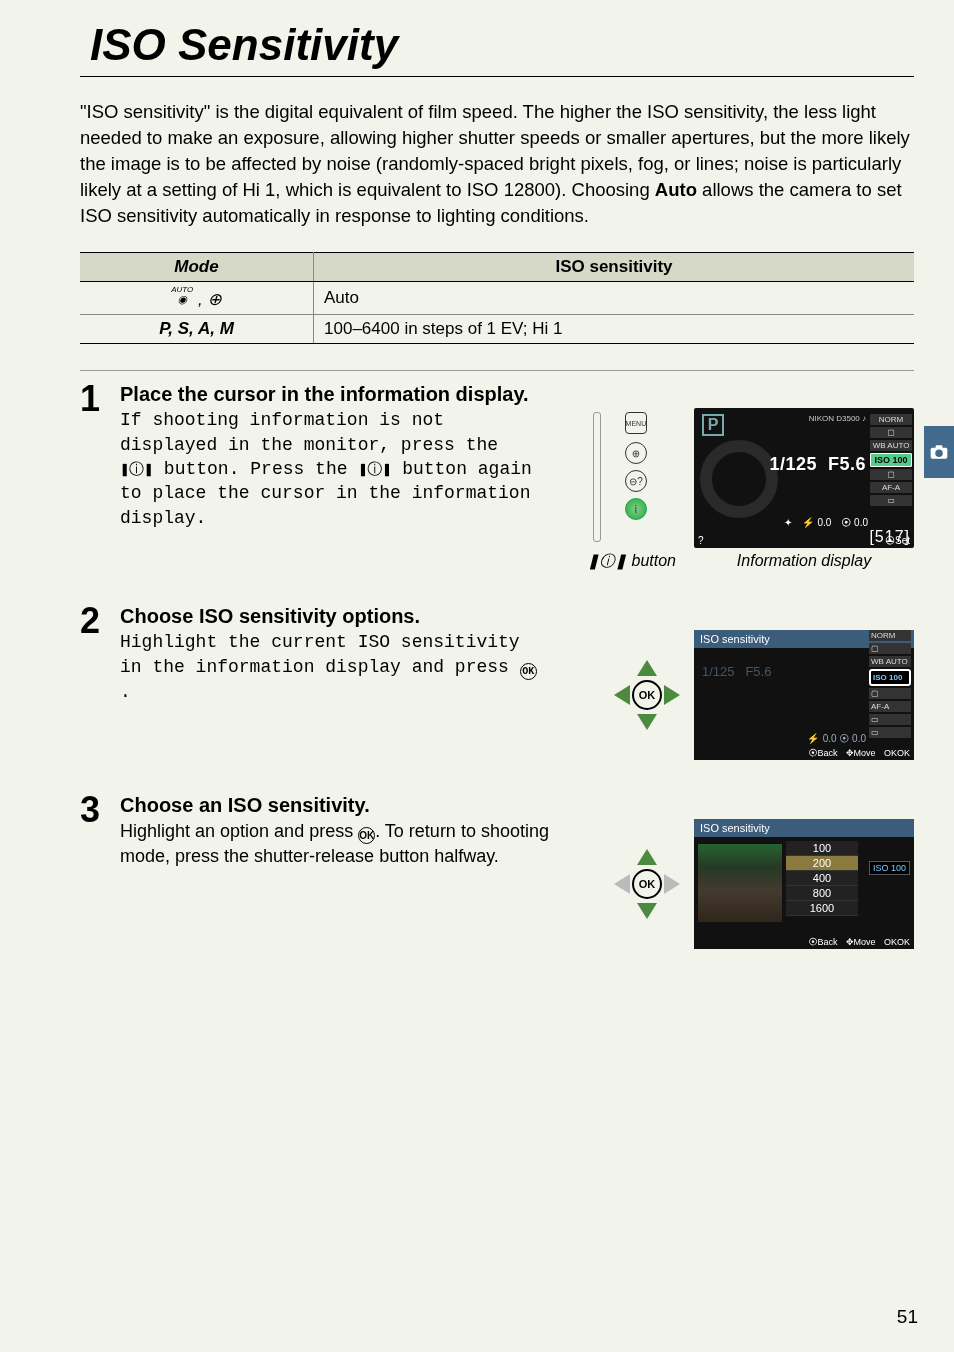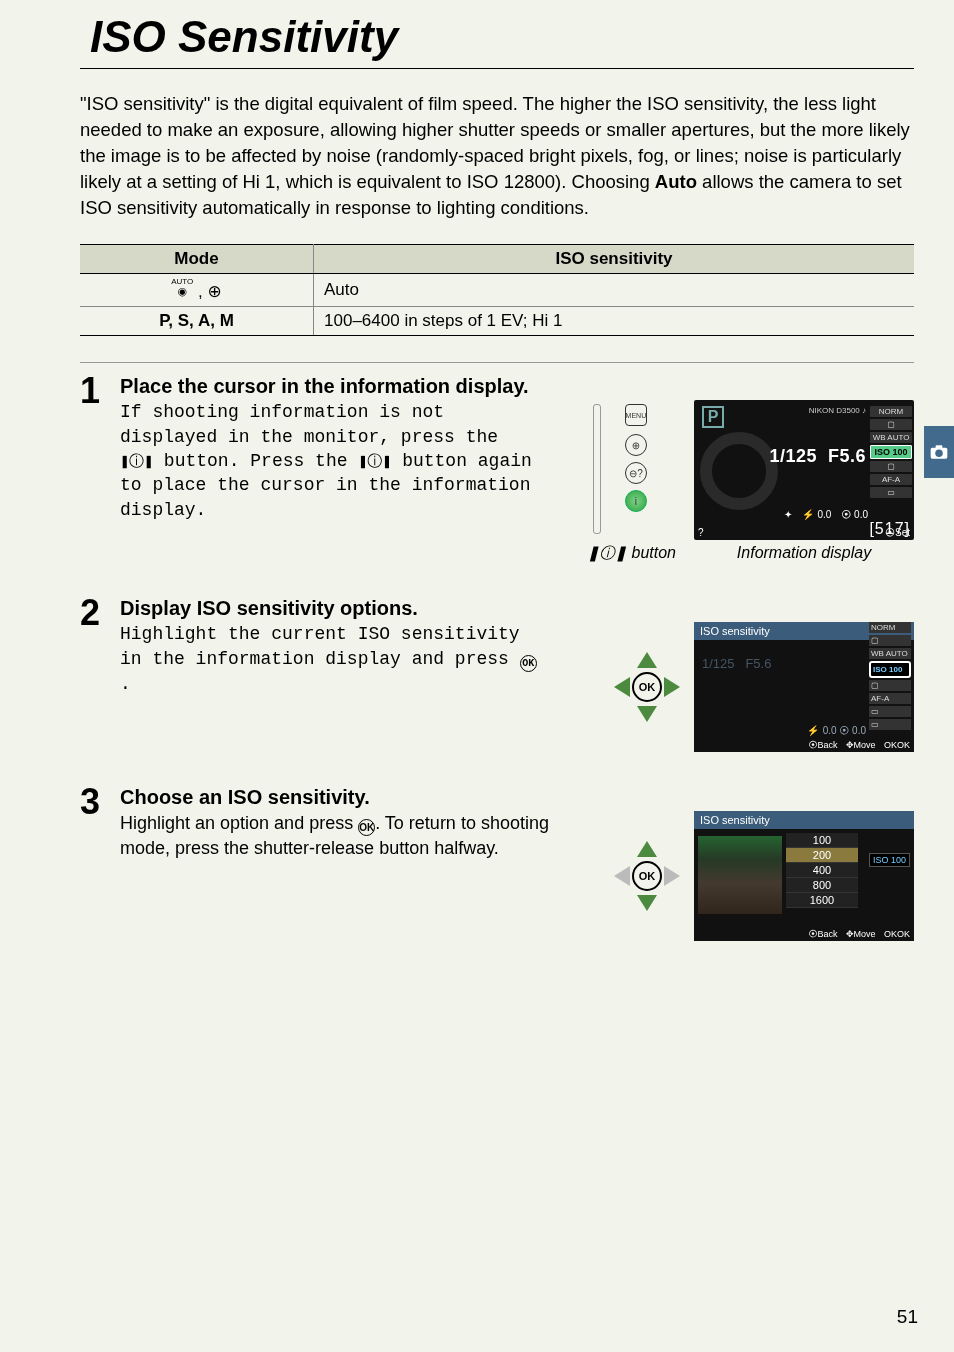--- a/index.html
+++ b/index.html
@@ -5,21 +5,21 @@
   * { box-sizing: border-box; margin: 0; padding: 0; }
   body {
     font-family: -apple-system, "Segoe UI", Arial, sans-serif;
     background: #f2f3ea;
     width: 954px;
     height: 1352px;
     position: relative;
     color: #000;
   }
   .page {
-    padding: 12px 40px 40px 80px;
+    padding: 20px 40px 40px 80px;
   }
   .title {
     font-size: 44px;
     font-weight: 700;
     font-style: italic;
     margin-bottom: 6px;
     margin-left: 10px;
   }
   .title-rule {
     border: none;
@@ -45,21 +45,21 @@
     font-weight: 700;
     padding: 4px 6px;
     font-family: "Segoe UI Semibold", Arial, sans-serif;
   }
   table.modes td {
     border-top: 1px solid #888;
     border-bottom: 1px solid #888;
     padding: 4px 10px;
   }
   table.modes tr:last-child td { border-bottom: 1.5px solid #000; }
-  table.modes td.modecell, table.modes th.modecell { border-right: 1px solid #888; text-align: center; }
+  table.modes td.modecell, table.modes th.modecell { border-right: 1px solid #888; text-align: center; font-style: italic; }
   .steps {
     border-top: 1px solid #999;
     padding-top: 12px;
   }
   .step {
     display: flex;
     margin-bottom: 34px;
   }
   .num {
     font-size: 36px;
@@ -262,21 +262,21 @@
               <div class="fig-caption">Information display</div>
             </div>
           </div>
         </div>
       </div>
     </div>
 
     <div class="step">
       <div class="num">2</div>
       <div class="step-body">
-        <div class="step-title">Display ISO sensitivity options.</div>
+        <div class="step-title">Choose ISO sensitivity options.</div>
         <div class="step-row">
           <div class="step-text step-text-wrap">
             <span>Highlight the current ISO sensitivity in the information display and press </span><span class="okglyph">OK</span><span>.</span>
           </div>
           <div class="figgrp" style="align-items:center;">
             <div class="oksel">
               <div class="tri up"></div>
               <div class="tri dn"></div>
               <div class="tri lt"></div>
               <div class="tri rt"></div>

